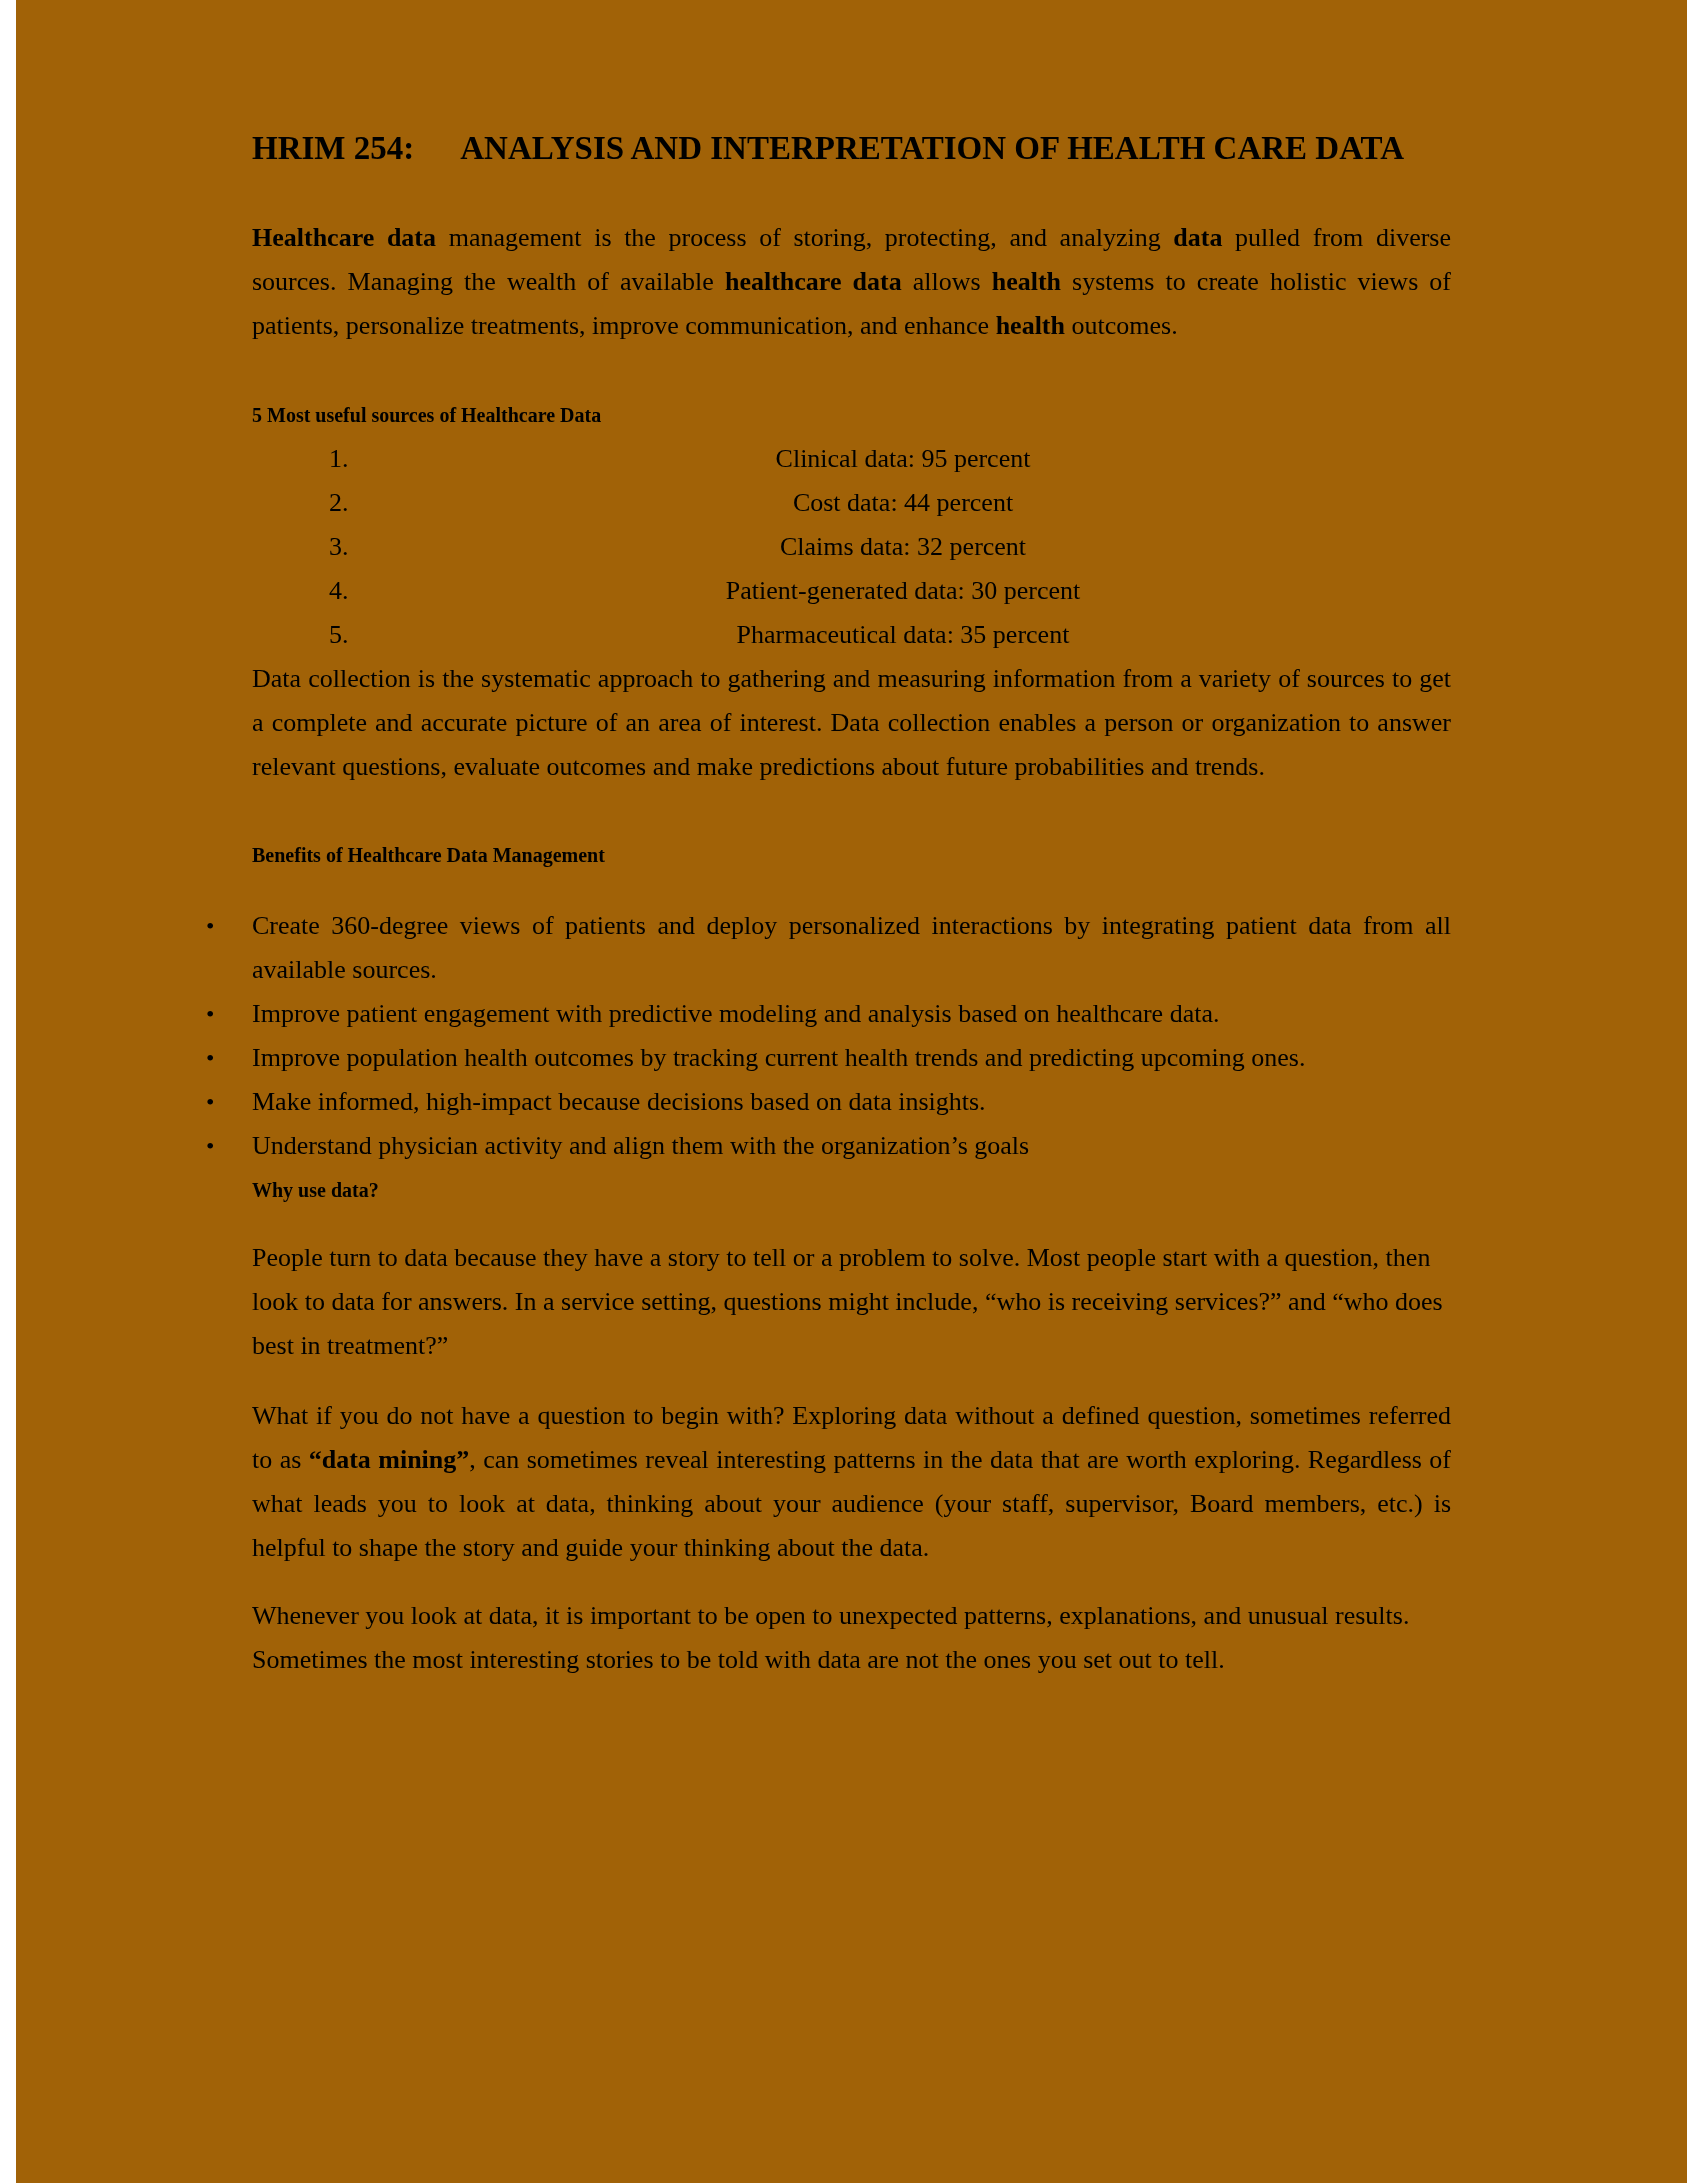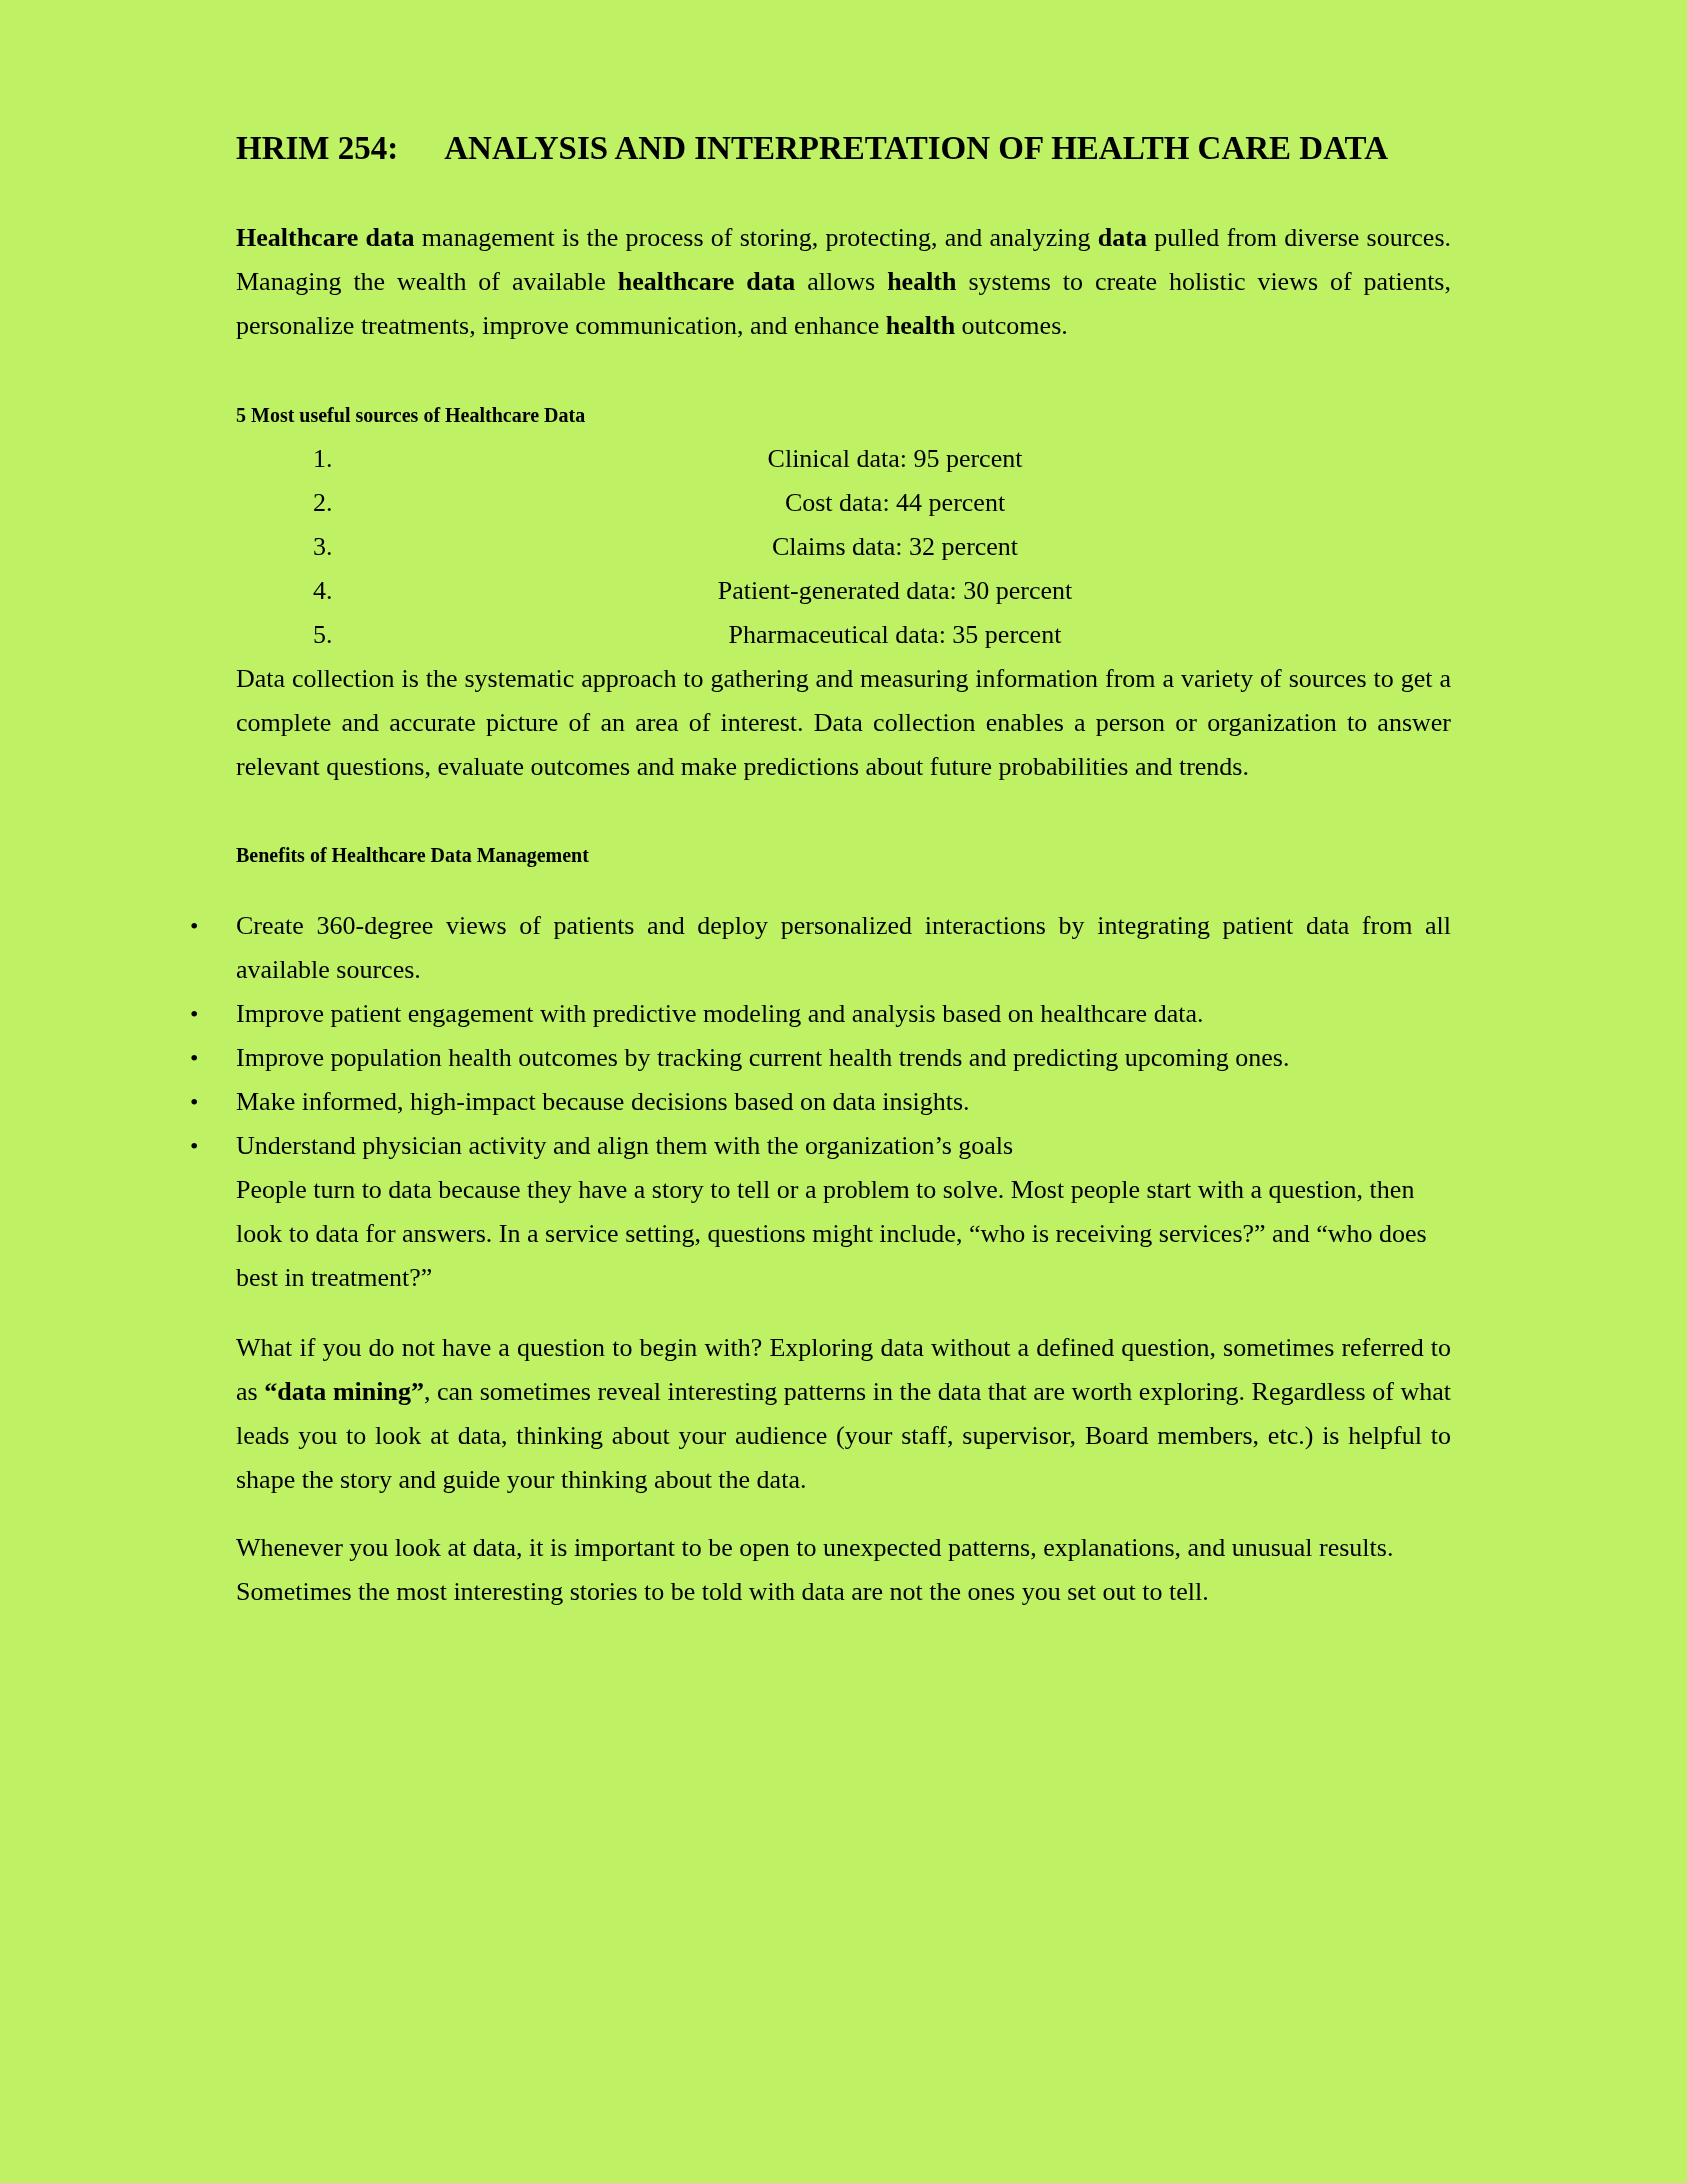--- a/index.html
+++ b/index.html
@@ -10,21 +10,22 @@
     position: relative;
     font-family: "Liberation Serif", "DejaVu Serif", serif;
     font-size: 26px;
     color: #000000;
     overflow: hidden;
   }
   .page {
     position: absolute;
     inset: 0;
     padding: 126px 236px 79px 236px;
-    background: #bef264;
+    background: #a16207;
+    margin-left: 16px;
   }
   p, li, h1, h2 { line-height: 44px; font-weight: normal; }
 
   .doc-title {
     font-size: 33px;
     font-weight: bold;
     line-height: 44px;
     margin-bottom: 46px;
     white-space: nowrap;
   }
@@ -101,20 +102,21 @@
   <h2 class="section" data-name="benefits-heading"><b>Benefits of Healthcare Data Managemen</b><span>t</span></h2>
 
   <ul data-name="benefits-list">
       <li data-name="list-item">Create 360-degree views of patients and deploy personalized interactions by integrating patient data from all available sources.</li>
       <li data-name="list-item">Improve patient engagement with predictive modeling and analysis based on healthcare data.</li>
       <li data-name="list-item">Improve population health outcomes by tracking current health trends and predicting upcoming ones.</li>
       <li data-name="list-item">Make informed, high-impact because decisions based on data insights.</li>
       <li data-name="list-item">Understand physician activity and align them with the organization’s goals</li>
     </ul>
 
+  <h2 class="section" data-name="why-use-data-heading">Why use data?</h2>
 
   <p class="para left" data-name="people-turn-paragraph">People turn to data because they have a story to tell or a problem to solve. Most people start with a question, then look to data for answers. In a service setting, questions might include, “who is receiving services?” and “who does best in treatment?”</p>
 
   <p class="para justify" data-name="data-mining-paragraph"><span>What if you do not have a question to begin with? Exploring data without a defined question, sometimes referred to as </span><b>“data mining”</b><span>, can sometimes reveal interesting patterns in the data that are worth exploring. Regardless of what leads you to look at data, thinking about your audience (your staff, supervisor, Board members, etc.) is helpful to shape the story and guide your thinking about the data.</span></p>
 
   <p class="para left" data-name="whenever-paragraph">Whenever you look at data, it is important to be open to unexpected patterns, explanations, and unusual results. Sometimes the most interesting stories to be told with data are not the ones you set out to tell.</p>
 
 </div>
 
 

